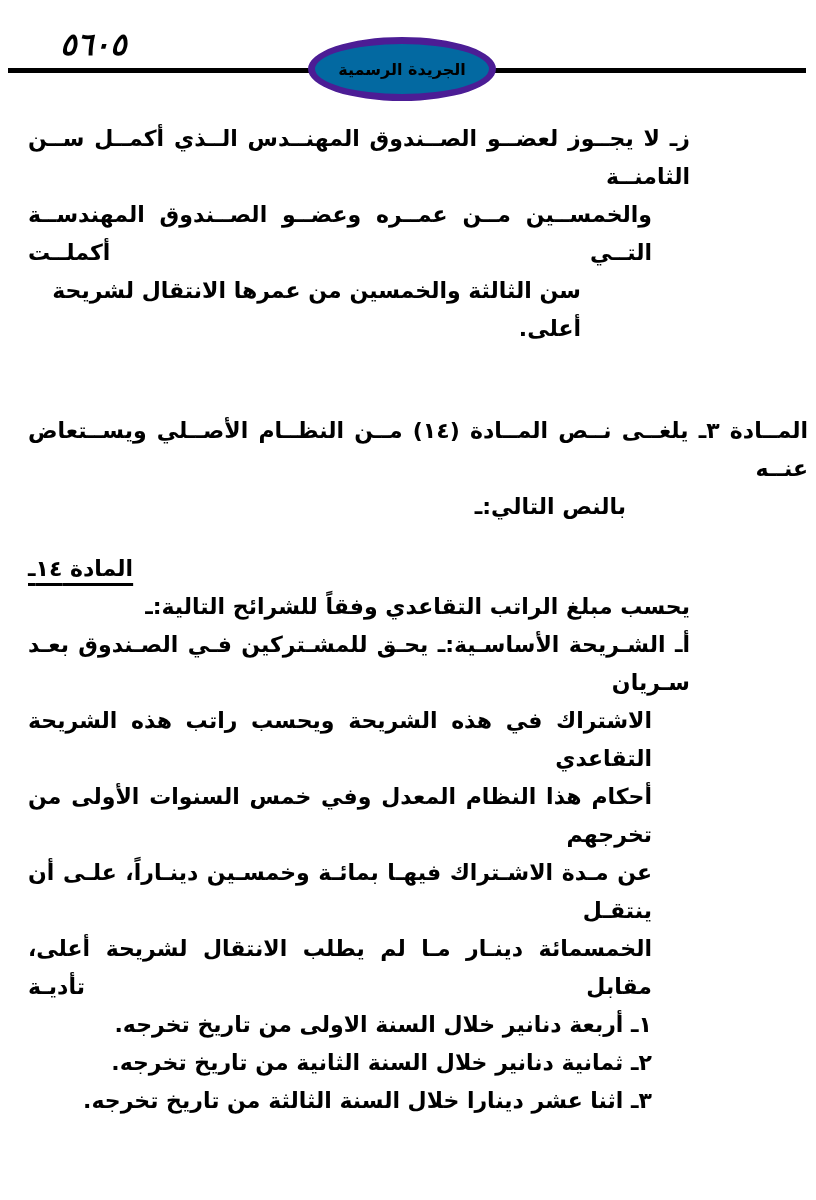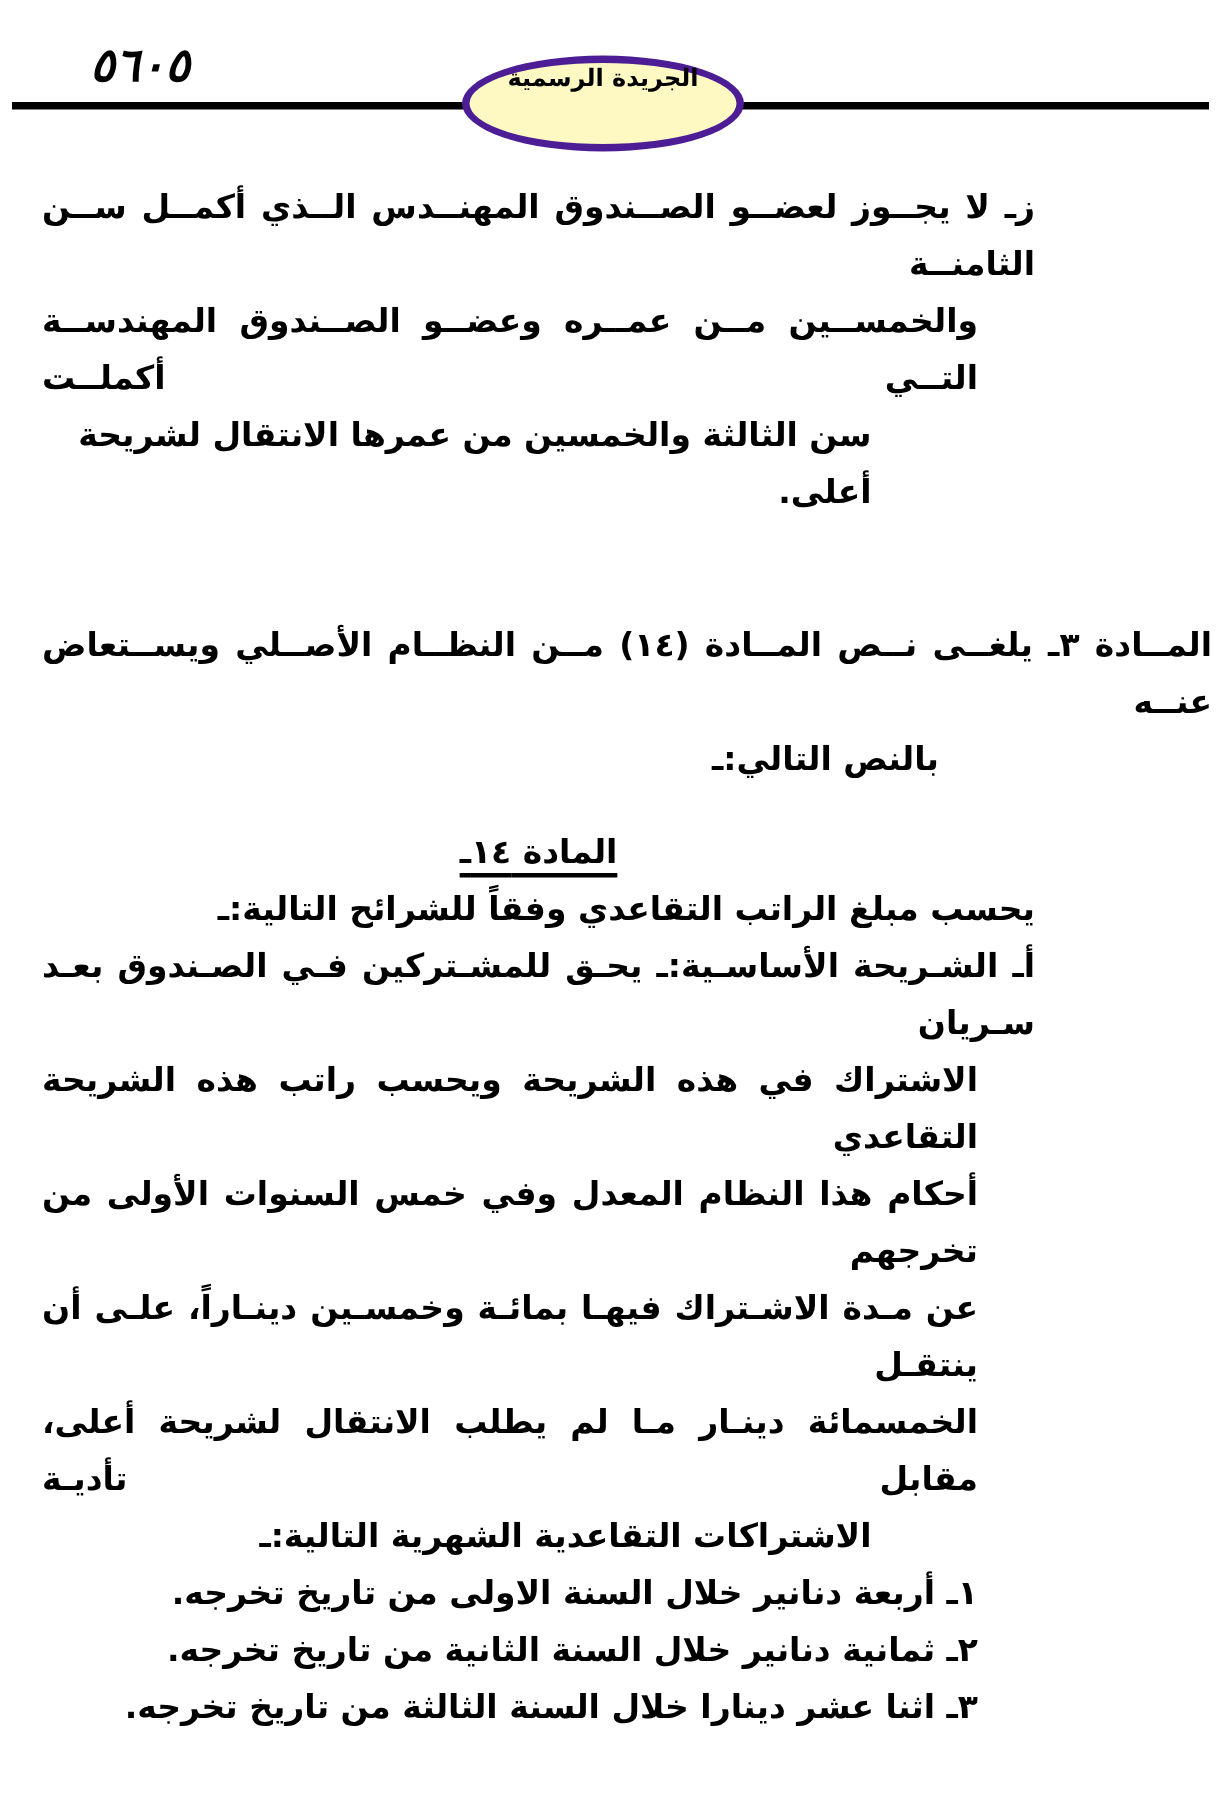--- a/index.html
+++ b/index.html
@@ -40,25 +40,25 @@
     height: 5px;
     background: #000;
   }
   .oval {
     position: absolute;
     left: 308px;
     top: 37px;
     width: 188px;
     height: 64px;
     box-sizing: border-box;
-    border: 5px solid #4c1d95;
+    border: 7px solid #4c1d95;
     border-radius: 50%;
-    background: #fef9c3;
+    background: #0369a1;
     display: flex;
-    align-items: flex-start;
+    align-items: center;
     justify-content: center;
   }
   .oval .oval-title {
     font-size: 16px;
     font-weight: 700;
     white-space: nowrap;
   }
 
   
   .doc {
@@ -82,21 +82,21 @@
     width: 816px;
     padding-left: 28px;
     white-space: normal;
     overflow: hidden;
   }
   
   .ln.article        { padding-right: 8px;   text-align: justify; text-align-last: justify; }
   
   .ln.end-wide       { padding-right: 190px; text-align: right; }
   
-  .ln.head-underline { padding-right: 126px; text-align: center;
+  .ln.head-underline { padding-right: 126px; text-align: left;
                        text-decoration: underline;
                        text-decoration-thickness: 2.5px;
                        text-underline-offset: 7px; }
   
   .ln.item           { padding-right: 126px; text-align: justify; text-align-last: justify; }
   
   .ln.item-right     { padding-right: 126px; text-align: right; }
   
   .ln.cont           { padding-right: 164px; text-align: justify; text-align-last: justify; }
   
@@ -128,21 +128,20 @@
   <section class="para m14">
       <div class="ln head-underline">المادة ١٤ـ</div>
       <div class="ln item-right">يحسب مبلغ الراتب التقاعدي وفقاً للشرائح التالية:ـ</div>
     </section>
   <section class="para pa">
       <div class="ln item">أـ الشـريحة الأساسـية:ـ يحـق للمشـتركين فـي الصـندوق بعـد سـريان</div>
       <div class="ln cont">الاشتراك في هذه الشريحة ويحسب راتب هذه الشريحة التقاعدي</div>
       <div class="ln cont">أحكام هذا النظام المعدل وفي خمس السنوات الأولى من تخرجهم</div>
       <div class="ln cont">عن مـدة الاشـتراك فيهـا بمائـة وخمسـين دينـاراً، علـى أن ينتقـل</div>
       <div class="ln cont">الخمسمائة دينـار مـا لم يطلب الانتقال لشريحة أعلى، مقابل تأديـة</div>
-      <div class="ln end-mid">الاشتراكات التقاعدية الشهرية التالية:ـ</div>
     </section>
   <section class="para plist1">
       <div class="ln num">١ـ أربعة دنانير خلال السنة الاولى من تاريخ تخرجه.</div>
       <div class="ln num">٢ـ ثمانية دنانير خلال السنة الثانية من تاريخ تخرجه.</div>
       <div class="ln num">٣ـ اثنا عشر دينارا خلال السنة الثالثة من تاريخ تخرجه.</div>
     </section>
 
 </main>
 
 </body></html>

